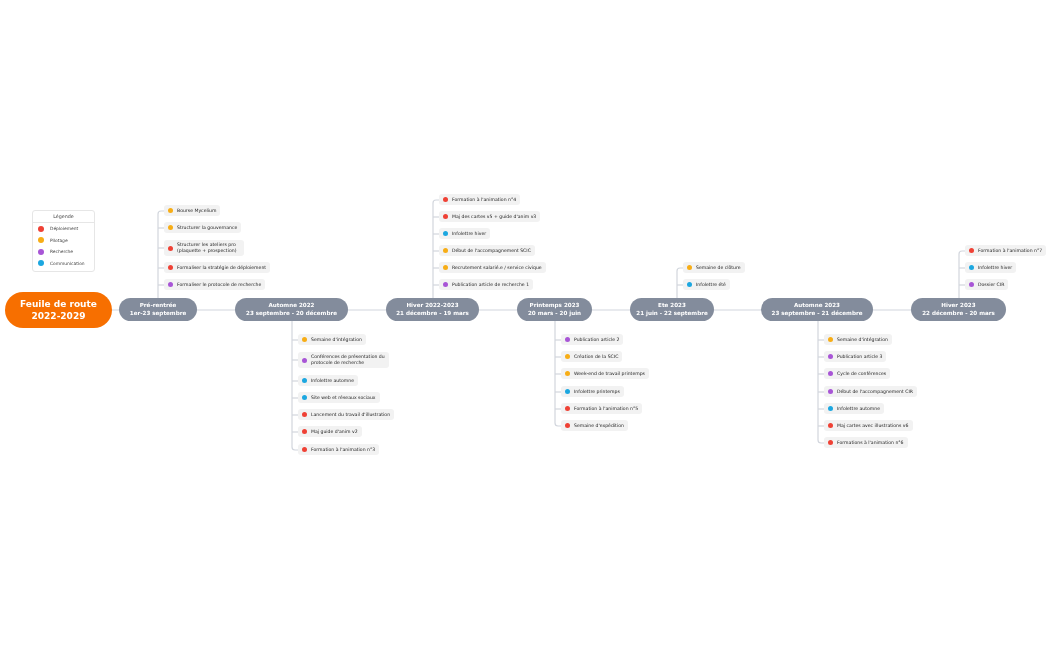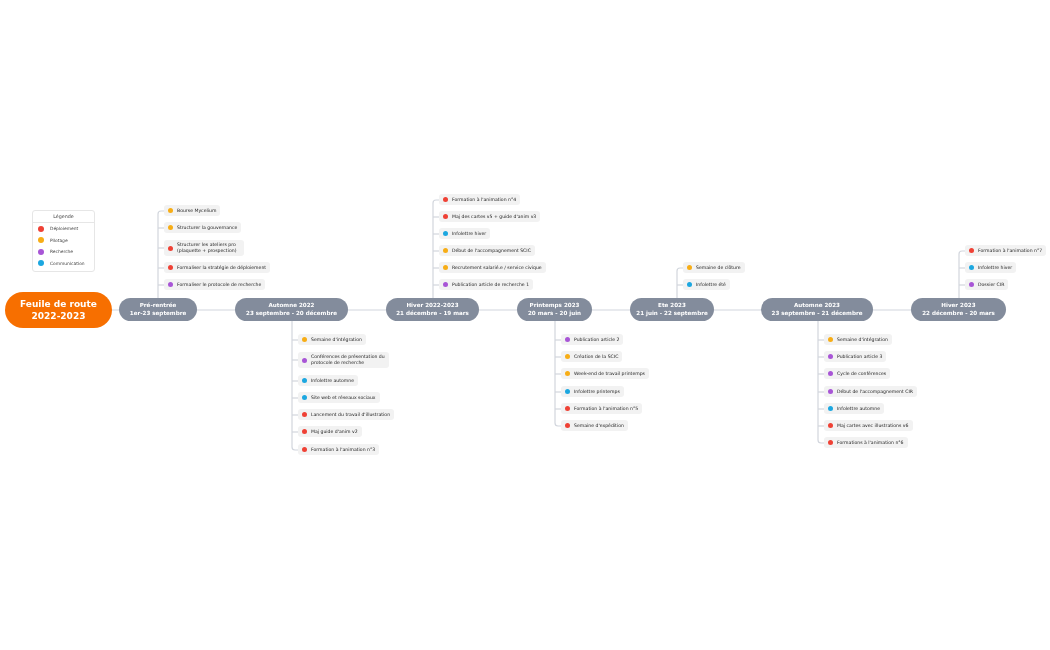--- a/index.html
+++ b/index.html
@@ -109,21 +109,21 @@
       <span>Recherche</span>
     </div>
     <div class="lrow">
       <span class="ldot" style="background:#1ca7e0"></span>
       <span>Communication</span>
     </div>
   </div>
 
   <div class="root">
     <span>Feuile de route</span>
-    <span>2022-2023</span>
+    <span>2022-2029</span>
   </div>
 
   <div class="phase" style="left:119px;top:298px;width:78px;">
     <span>Pré-rentrée</span>
     <span>1er-23 septembre</span>
   </div>
   <div class="phase" style="left:235px;top:298px;width:113px;">
     <span>Automne 2022</span>
     <span>23 septembre - 20 décembre</span>
   </div>

